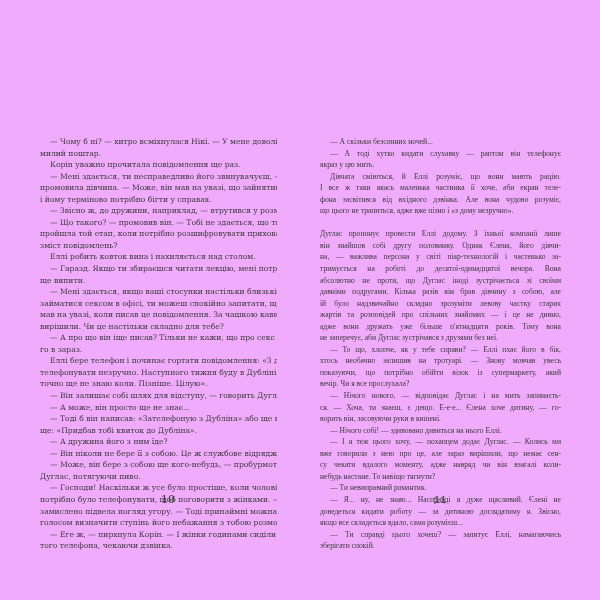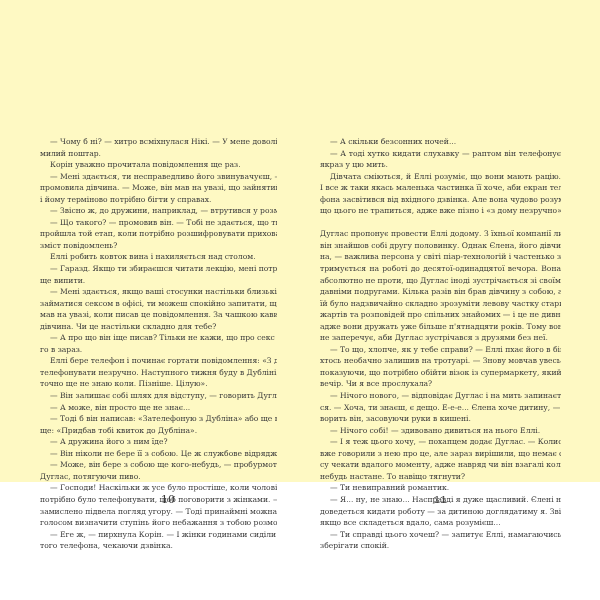--- a/index.html
+++ b/index.html
@@ -11,30 +11,30 @@
       width: 600px;
       height: 600px;
       position: relative;
       overflow: hidden;
       font-family: "DejaVu Serif", "Liberation Serif", serif;
       color: #3a3a3a;
     }
     .spread {
       position: absolute;
       left: 0; top: 0;
-      width: 600px; height: 482px;
-      background: #fef9c3;
+      width: 600px; height: 600px;
+      background: #f0abfc;
     }
     .page {
       position: absolute;
       top: 136px;
       width: 237px;
     }
     .page.left  { left: 40px; }
-    .page.right { left: 320px; width: 241px; }
+    .page.right { left: 320px; width: 241px; font-family: Liberation Serif, serif; }
     .para { margin: 0; }
     .line {
       display: block;
       height: 11.55px;
       line-height: 11.55px;
       font-size: 7.6px;
       white-space: nowrap;
       text-align: justify;
       text-align-last: justify;
       overflow: hidden;
@@ -91,21 +91,21 @@
         <span class="line indent last">Еллі робить ковток вина і нахиляється над столом.</span>
       </div>
       <div class="para">
         <span class="line indent">— Гаразд. Якщо ти збираєшся читати лекцію, мені потрібно</span>
         <span class="line last">ще випити.</span>
       </div>
       <div class="para">
         <span class="line indent">— Мені здається, якщо ваші стосунки настільки близькі, щоб</span>
         <span class="line">займатися сексом в офісі, ти можеш спокійно запитати, що він</span>
         <span class="line">мав на увазі, коли писав це повідомлення. За чашкою кави, на-</span>
-        <span class="line last">дівчина. Чи це настільки складно для тебе?</span>
+        <span class="line last">вирішили. Чи це настільки складно для тебе?</span>
       </div>
       <div class="para">
         <span class="line indent">— А про що він іще писав? Тільки не кажи, що про секс у ньо-</span>
         <span class="line last">го в зараз.</span>
       </div>
       <div class="para">
         <span class="line indent">Еллі бере телефон і починає гортати повідомлення: «З дому</span>
         <span class="line">телефонувати незручно. Наступного тижня буду в Дубліні, але</span>
         <span class="line last">точно ще не знаю коли. Пізніше. Цілую».</span>
       </div>

